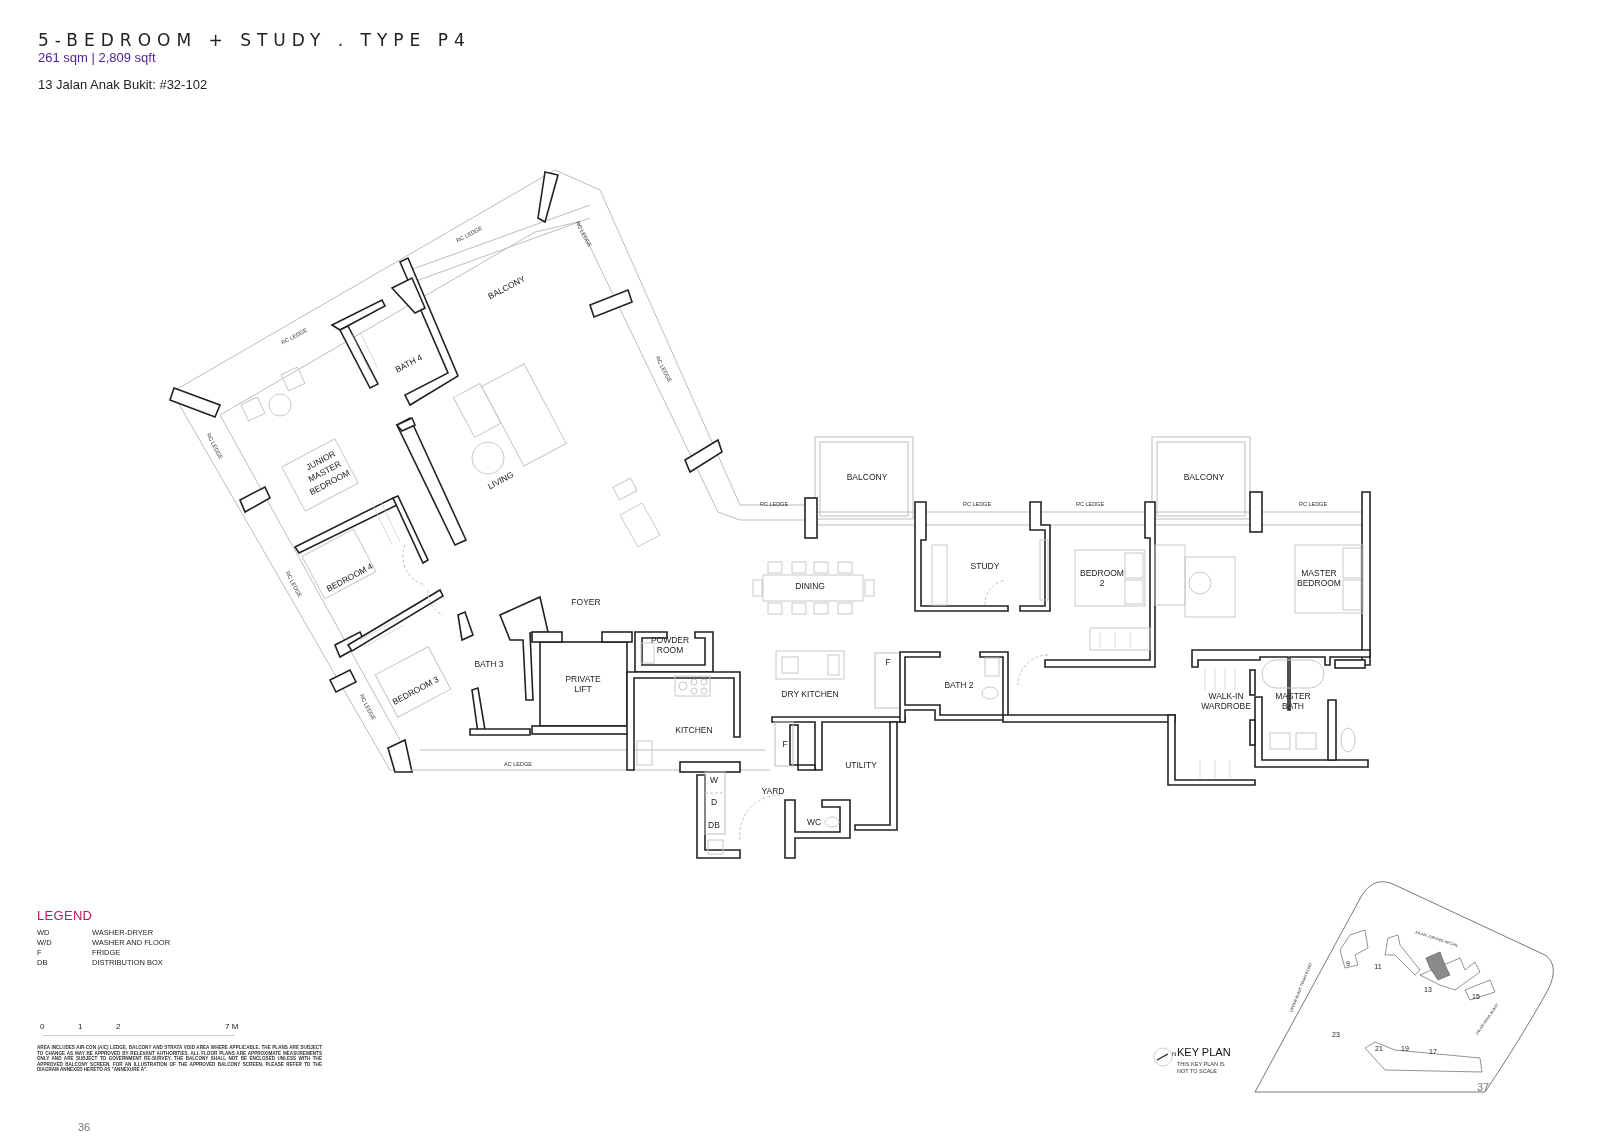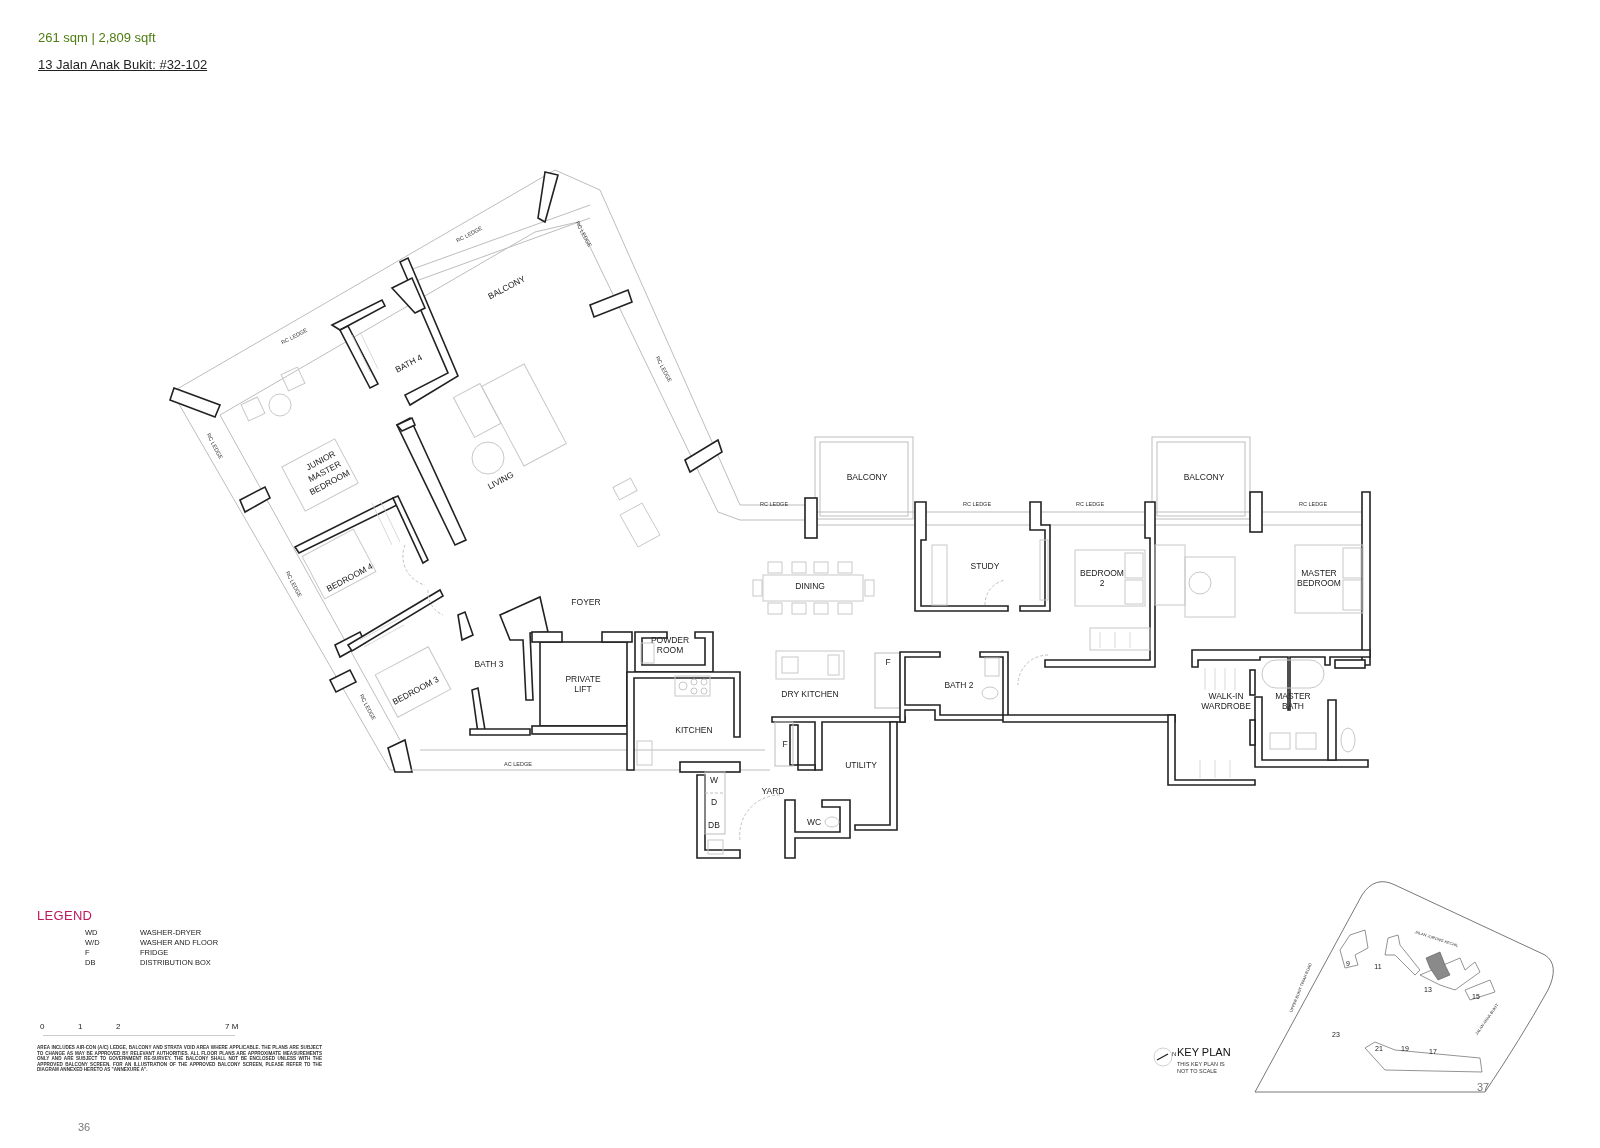--- a/index.html
+++ b/index.html
@@ -1,43 +1,44 @@
 <!DOCTYPE html>
 <html><head>
 <meta charset="utf-8">
 <style>
   html,body{margin:0;padding:0;background:#ffffff;}
   body{width:1600px;height:1148px;position:relative;overflow:hidden;font-family:"Liberation Sans",sans-serif;color:#1a1a1a;}
   .hdr{position:absolute;left:38px;top:30px;}
   .title{font-family:"DejaVu Sans",sans-serif;font-size:17px;letter-spacing:6px;color:#222;font-weight:400;}
-  .area{font-size:13px;color:#4d7c0f;margin-top:0px;}
-  .addr{font-size:13px;color:#222;margin-top:12px;text-decoration:underline;}
+  .area{font-size:13px;color:#4c1d95;margin-top:0px;}
+  .addr{font-size:13px;color:#222;margin-top:12px;}
   svg.plan{position:absolute;left:0;top:0;}
   .rl{font-family:"Liberation Sans",sans-serif;font-size:8.5px;fill:#222;text-anchor:middle;font-weight:400;}
   .ll{font-family:"Liberation Sans",sans-serif;font-size:5.5px;fill:#333;text-anchor:middle;}
   .wall{fill:#fff;stroke:#222;stroke-width:1.6;}
   .thin{fill:none;stroke:#bdbdbd;stroke-width:1;}
   .furn{fill:none;stroke:#c8c8c8;stroke-width:1;}
   .door{fill:none;stroke:#c0c0c0;stroke-width:1;stroke-dasharray:3 2;}
   .legend{position:absolute;left:37px;top:908px;}
   .legend .lh{font-size:13px;color:#be185d;letter-spacing:0.3px;}
-  .legend table{border-collapse:collapse;margin-top:5px;margin-left:48px;}
+  .legend table{border-collapse:collapse;margin-top:5px;}
   .legend td{font-size:7.5px;color:#222;padding:0;line-height:10px;}
   .legend td.k{width:55px;}
   .scale{position:absolute;left:40px;top:1022px;width:200px;height:14px;}
   .scale span{position:absolute;font-size:8px;color:#222;}
   .disc{position:absolute;left:37px;top:1045px;width:285px;font-size:4.6px;line-height:5.6px;color:#333;text-align:justify;font-weight:700;}
   .pg{position:absolute;font-size:11px;color:#777;}
   .kp-title{position:absolute;left:1177px;top:1046px;font-size:11px;color:#111;}
   .kp-sub{position:absolute;left:1177px;top:1061px;font-size:5.5px;line-height:6.5px;color:#333;width:60px;}
 </style>
 </head>
 <body>
 
 <div class="hdr">
+  <div class="title">5-BEDROOM + STUDY . TYPE P4</div>
   <div class="area">261 sqm | 2,809 sqft</div>
   <div class="addr">13 Jalan Anak Bukit: #32-102</div>
 </div>
 
 <svg class="plan" width="1600" height="1148" viewBox="0 0 1600 1148">
 
   <g>
 
     <polyline class="thin" points="172,392 555,170 600,190 740,505 805,505"></polyline>
     <polyline class="thin" points="172,392 390,770 410,770"></polyline>

